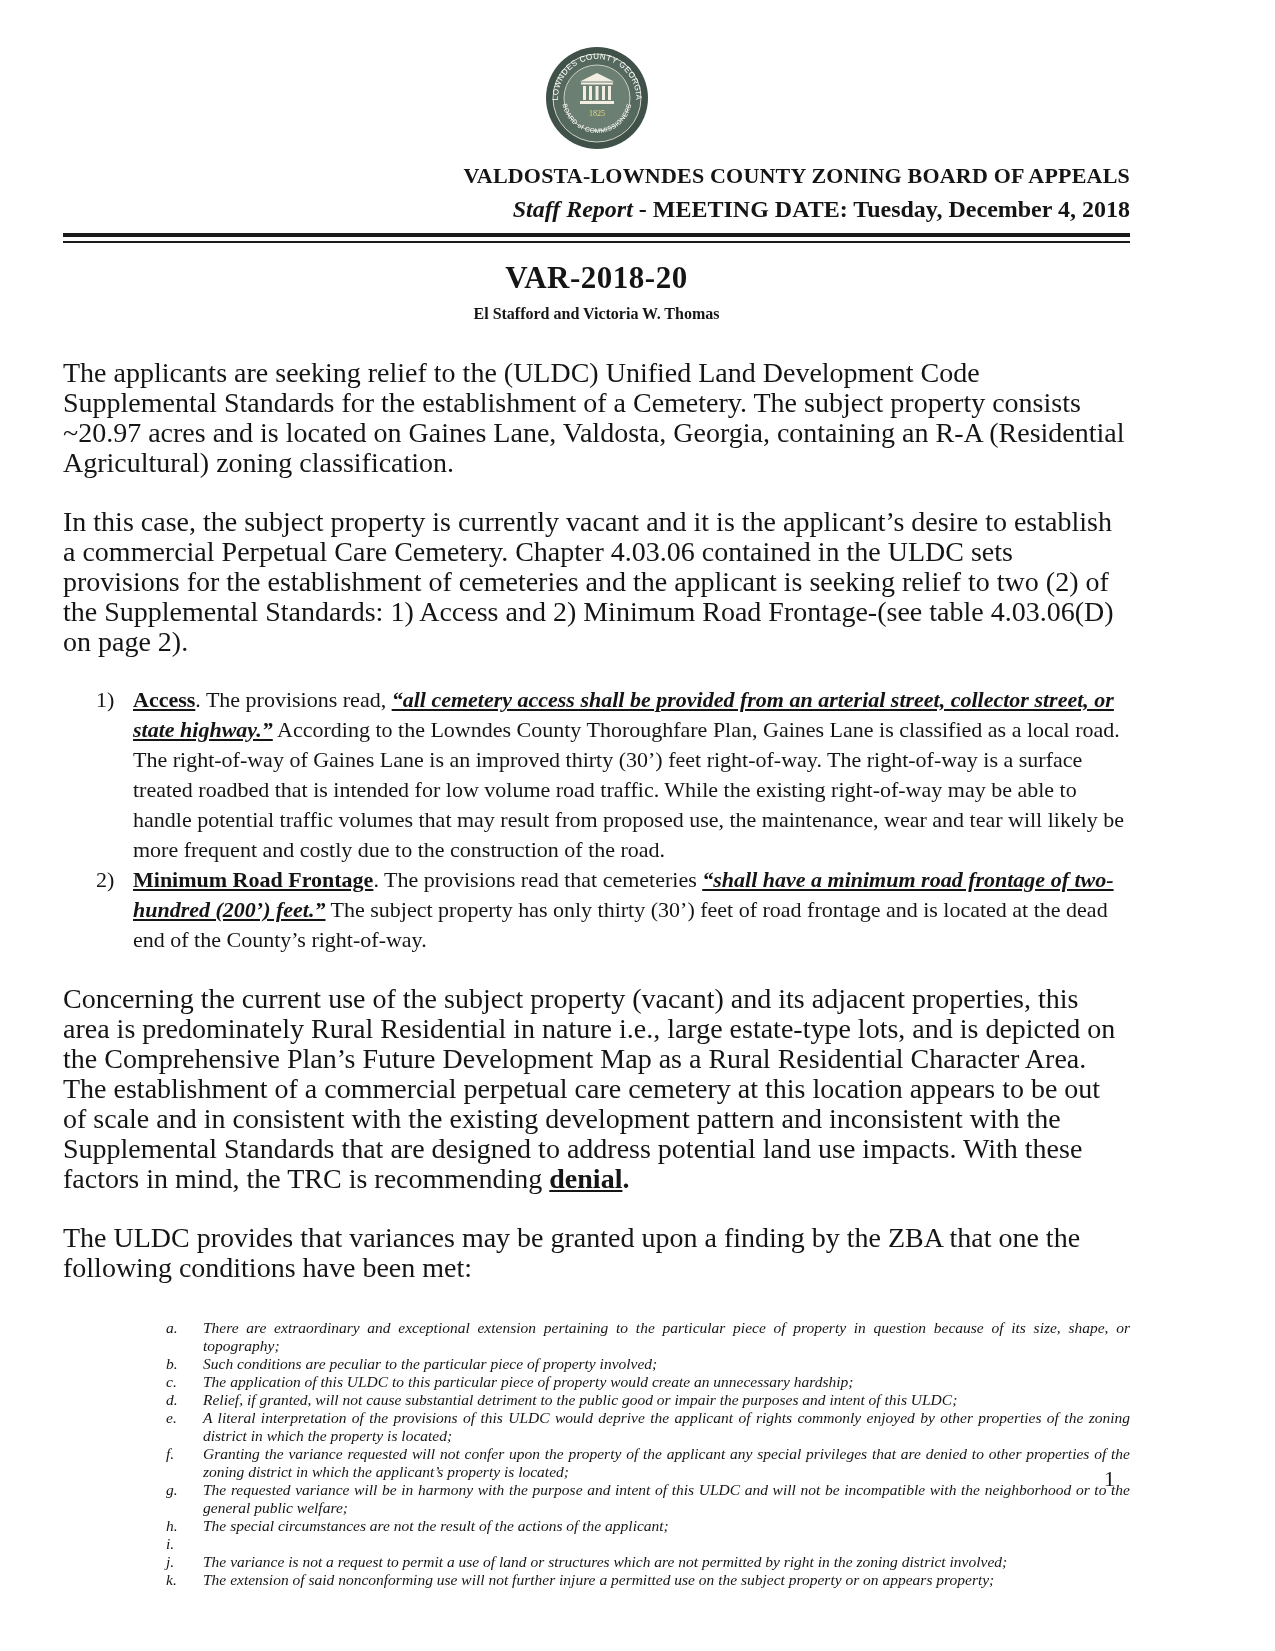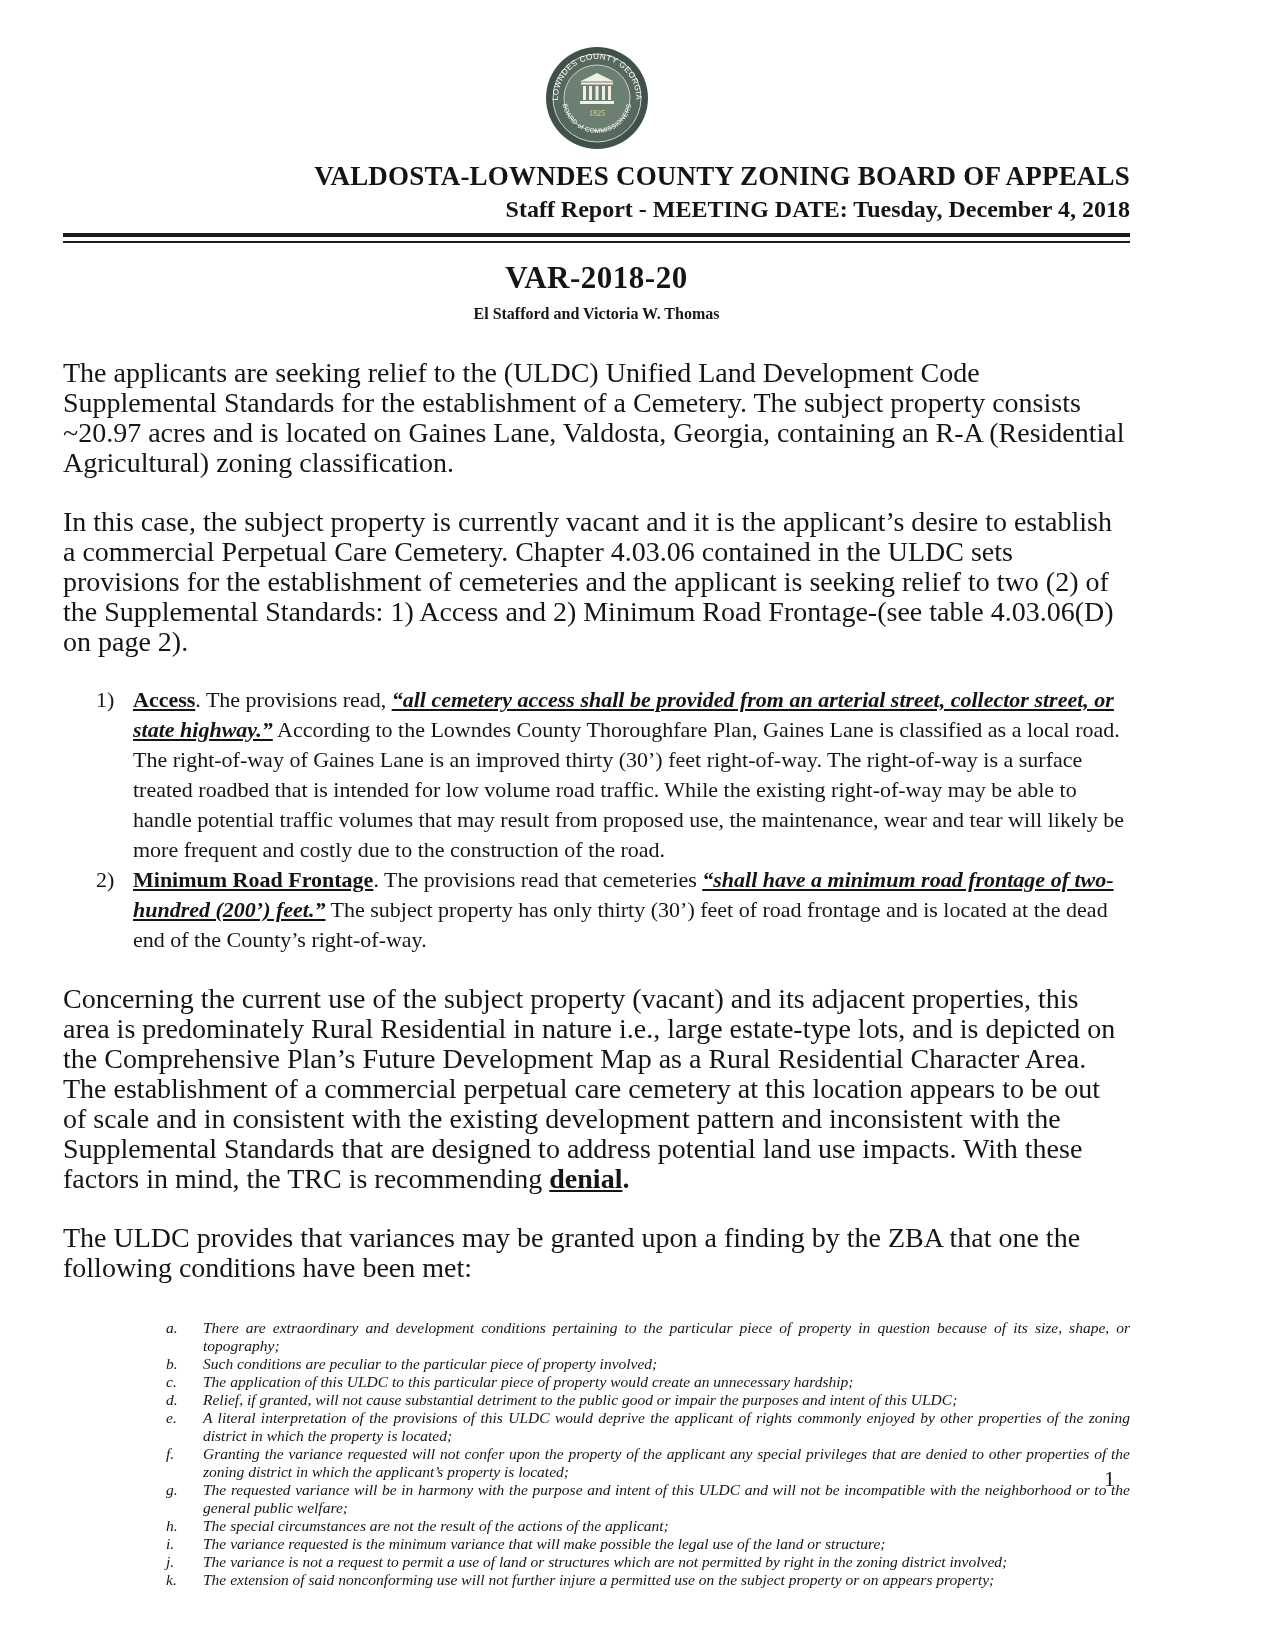--- a/index.html
+++ b/index.html
@@ -13,33 +13,33 @@
     color: #151515;
     font-family: "Liberation Serif", "DejaVu Serif", serif;
     padding: 46px 145px 0 63px;
     overflow: hidden;
   }
   
   .seal-wrap { display: flex; justify-content: center; margin-bottom: 10px; }
   .seal { width: 104px; height: 104px; }
   .doc-title {
     text-align: right;
-    font-size: 27px;
+    font-size: 22px;
     font-weight: bold;
     letter-spacing: 0.2px;
     line-height: 32px;
   }
   .doc-subtitle {
     text-align: right;
     font-size: 24px;
     font-weight: bold;
     line-height: 30px;
     margin-top: 2px;
   }
-  .doc-subtitle .it { }
+  .doc-subtitle .it { font-style: italic; }
   .double-rule {
     margin-top: 9px;
     height: 10px;
     border-top: 4px solid #1a1a1a;
     border-bottom: 2px solid #1a1a1a;
   }
   
   .case-number {
     text-align: center;
     font-size: 31px;
@@ -130,21 +130,21 @@
         <div class="std-body"><span style="font-weight: bold; text-decoration: underline;">Minimum Road Frontage</span><span>.  The provisions read that cemeteries </span><span style="font-weight: bold; font-style: italic; text-decoration: underline;">“shall have a minimum road frontage of two-hundred (200’) feet.”</span><span>  The subject property has only thirty (30’) feet of road frontage and is located at the dead end of the County’s right-of-way.</span></div>
       </div>
     </div>
 
     <p class="para"><span>Concerning the current use of the subject property (vacant) and its adjacent properties, this area is predominately Rural Residential in nature i.e., large estate-type lots, and is depicted on the Comprehensive Plan’s Future Development Map as a Rural Residential Character Area.  The establishment of a commercial perpetual care cemetery at this location appears to be out of scale and in consistent with the existing development pattern and inconsistent with the Supplemental Standards that are designed to address potential land use impacts.    With these factors in mind, the TRC is recommending </span><span style="font-weight: bold; text-decoration: underline;">denial</span><span style="font-weight: bold;">.</span></p>
     <p class="para">The ULDC provides that variances may be granted upon a finding by the ZBA that one the following conditions have been met:</p>
 
     <div class="conditions">
       <div class="cond-item">
           <span class="cond-letter">a.</span>
-          <div class="cond-text">There are extraordinary and development conditions pertaining to the particular piece of property in question because of its size, shape, or topography;</div>
+          <div class="cond-text">There are extraordinary and exceptional extension pertaining to the particular piece of property in question because of its size, shape, or topography;</div>
         </div>
       <div class="cond-item">
           <span class="cond-letter">b.</span>
           <div class="cond-text">Such conditions are peculiar to the particular piece of property involved;</div>
         </div>
       <div class="cond-item">
           <span class="cond-letter">c.</span>
           <div class="cond-text">The application of this ULDC to this particular piece of property would create an unnecessary hardship;</div>
         </div>
       <div class="cond-item">
@@ -162,21 +162,20 @@
       <div class="cond-item">
           <span class="cond-letter">g.</span>
           <div class="cond-text">The requested variance will be in harmony with the purpose and intent of this ULDC and will not be incompatible with the neighborhood or to the general public welfare;</div>
         </div>
       <div class="cond-item">
           <span class="cond-letter">h.</span>
           <div class="cond-text">The special circumstances are not the result of the actions of the applicant;</div>
         </div>
       <div class="cond-item">
           <span class="cond-letter">i.</span>
-          <div class="cond-text">The variance requested is the minimum variance that will make possible the legal use of the land or structure;</div>
         </div>
       <div class="cond-item">
           <span class="cond-letter">j.</span>
           <div class="cond-text">The variance is not a request to permit a use of land or structures which are not permitted by right in the zoning district involved;</div>
         </div>
       <div class="cond-item">
           <span class="cond-letter">k.</span>
           <div class="cond-text">The extension of said nonconforming use will not further injure a permitted use on the subject property or on appears property;</div>
         </div>
     </div>

